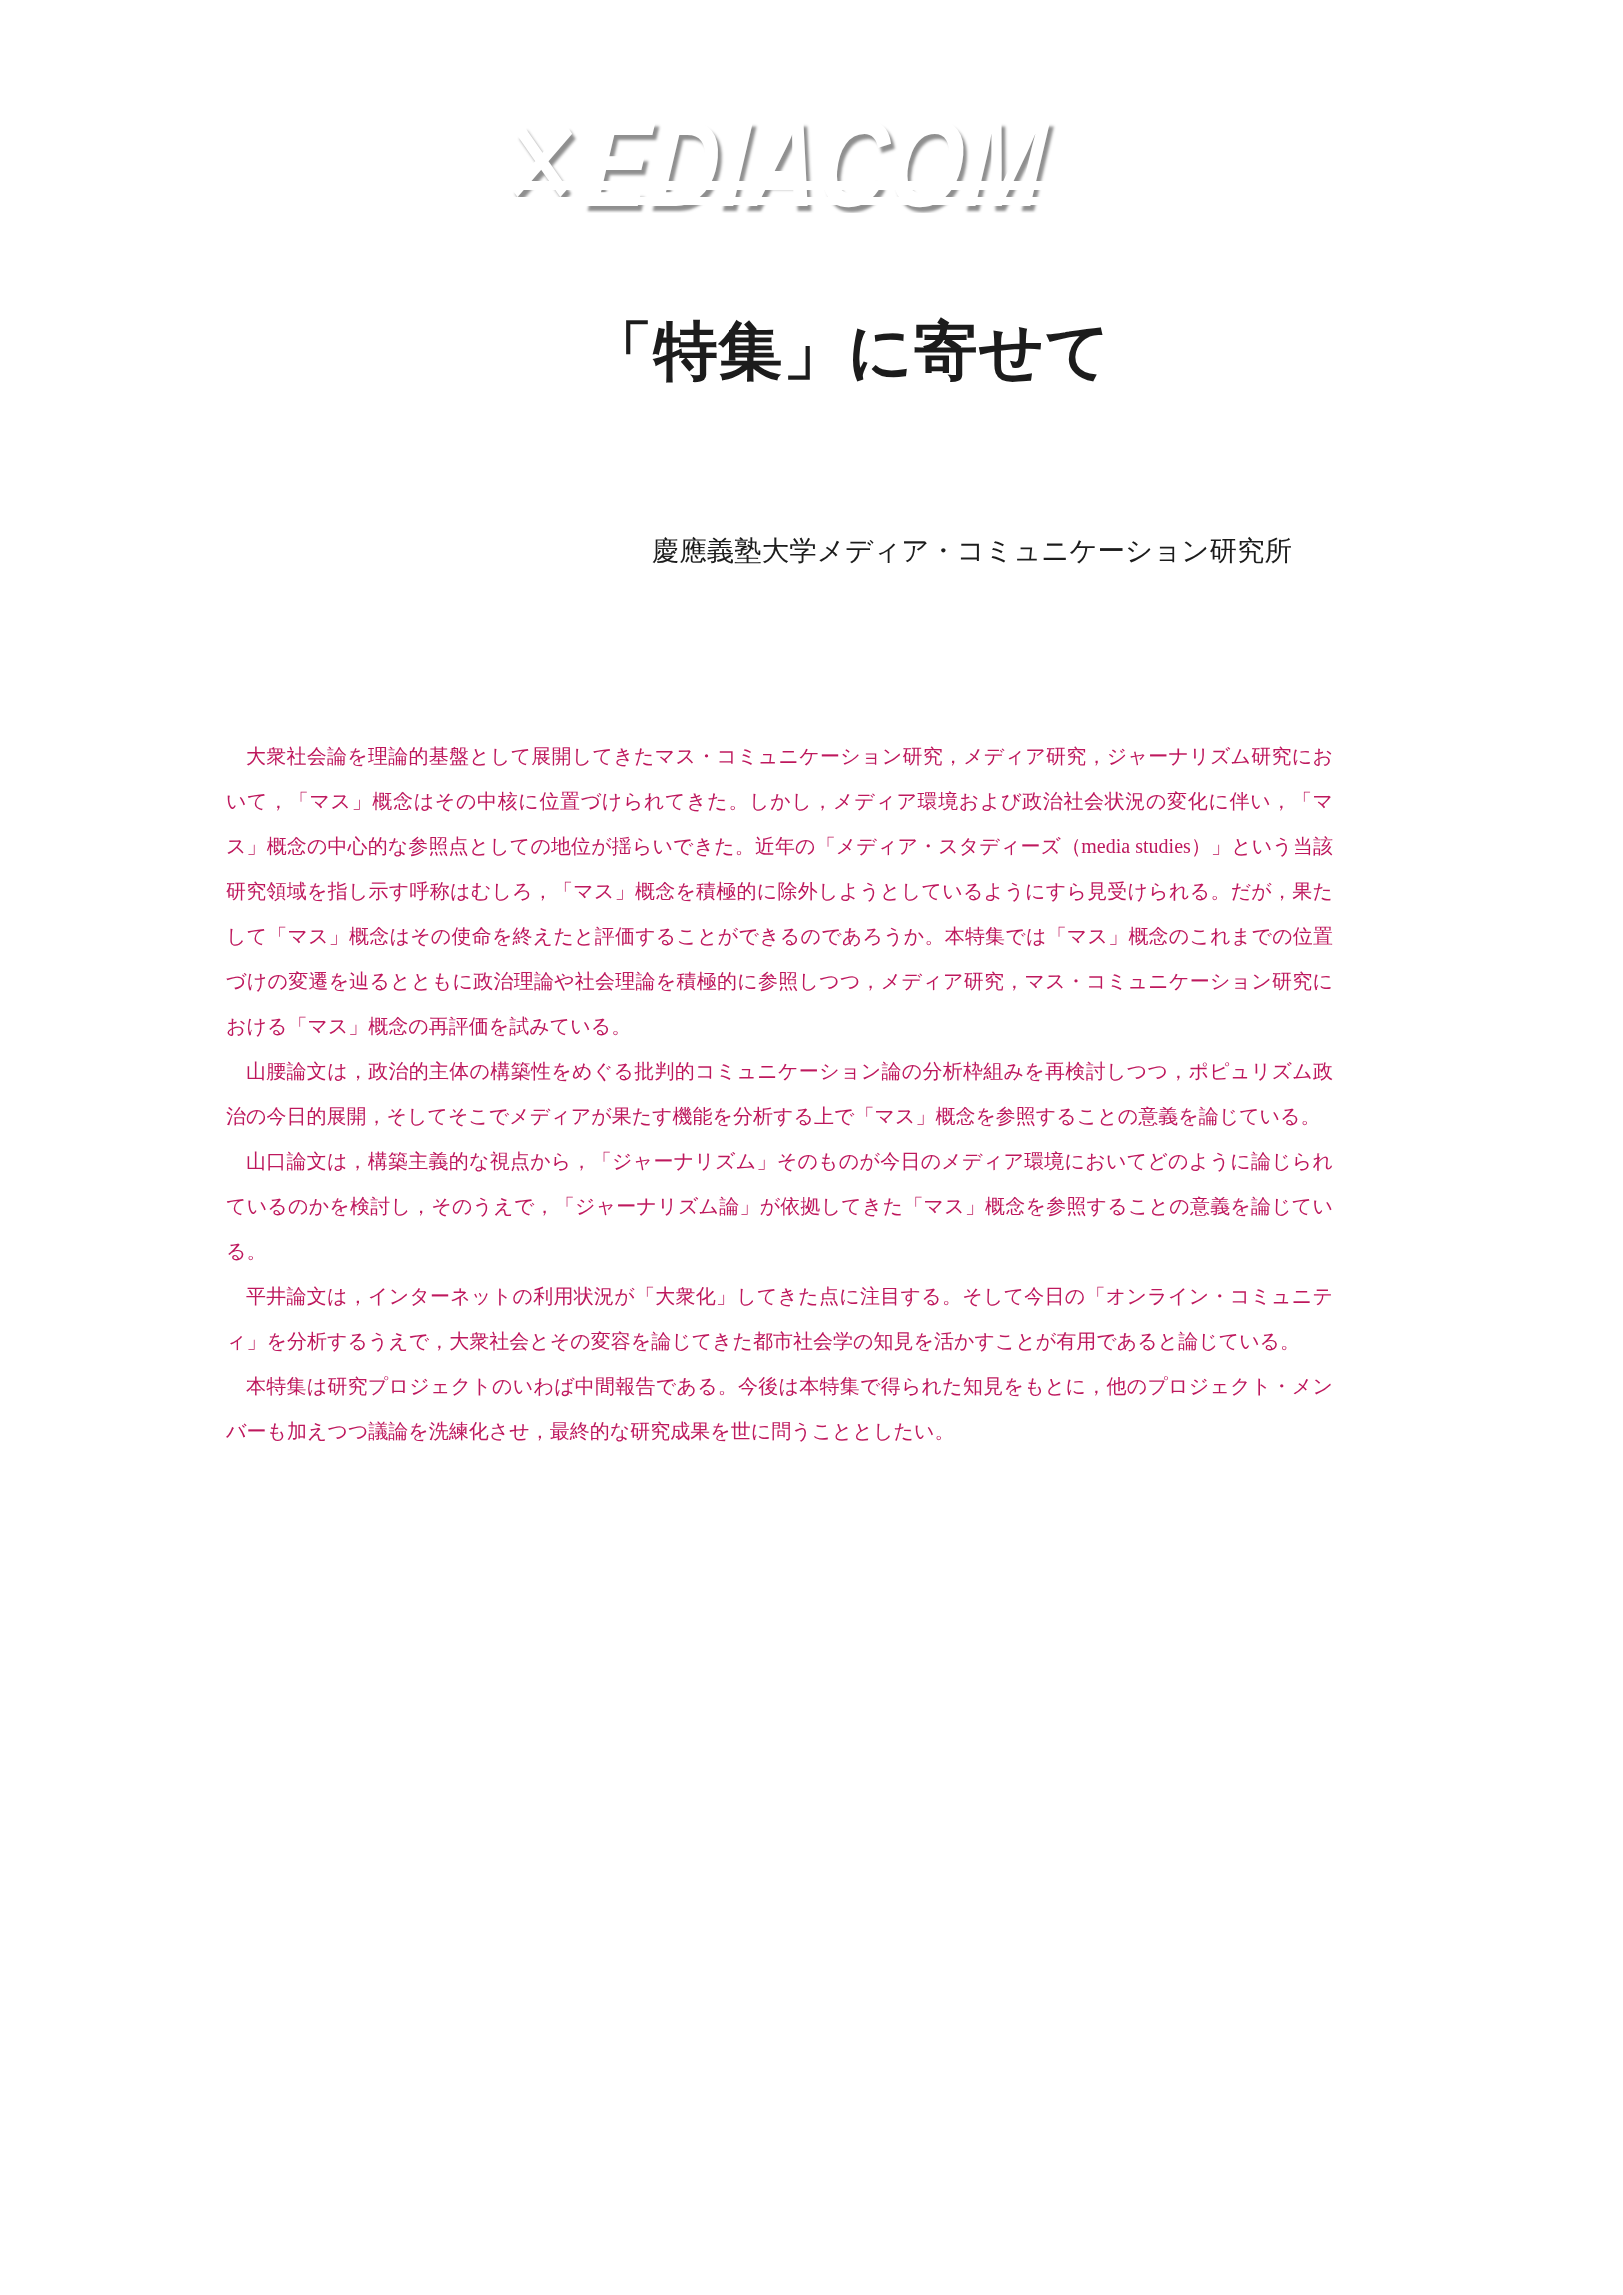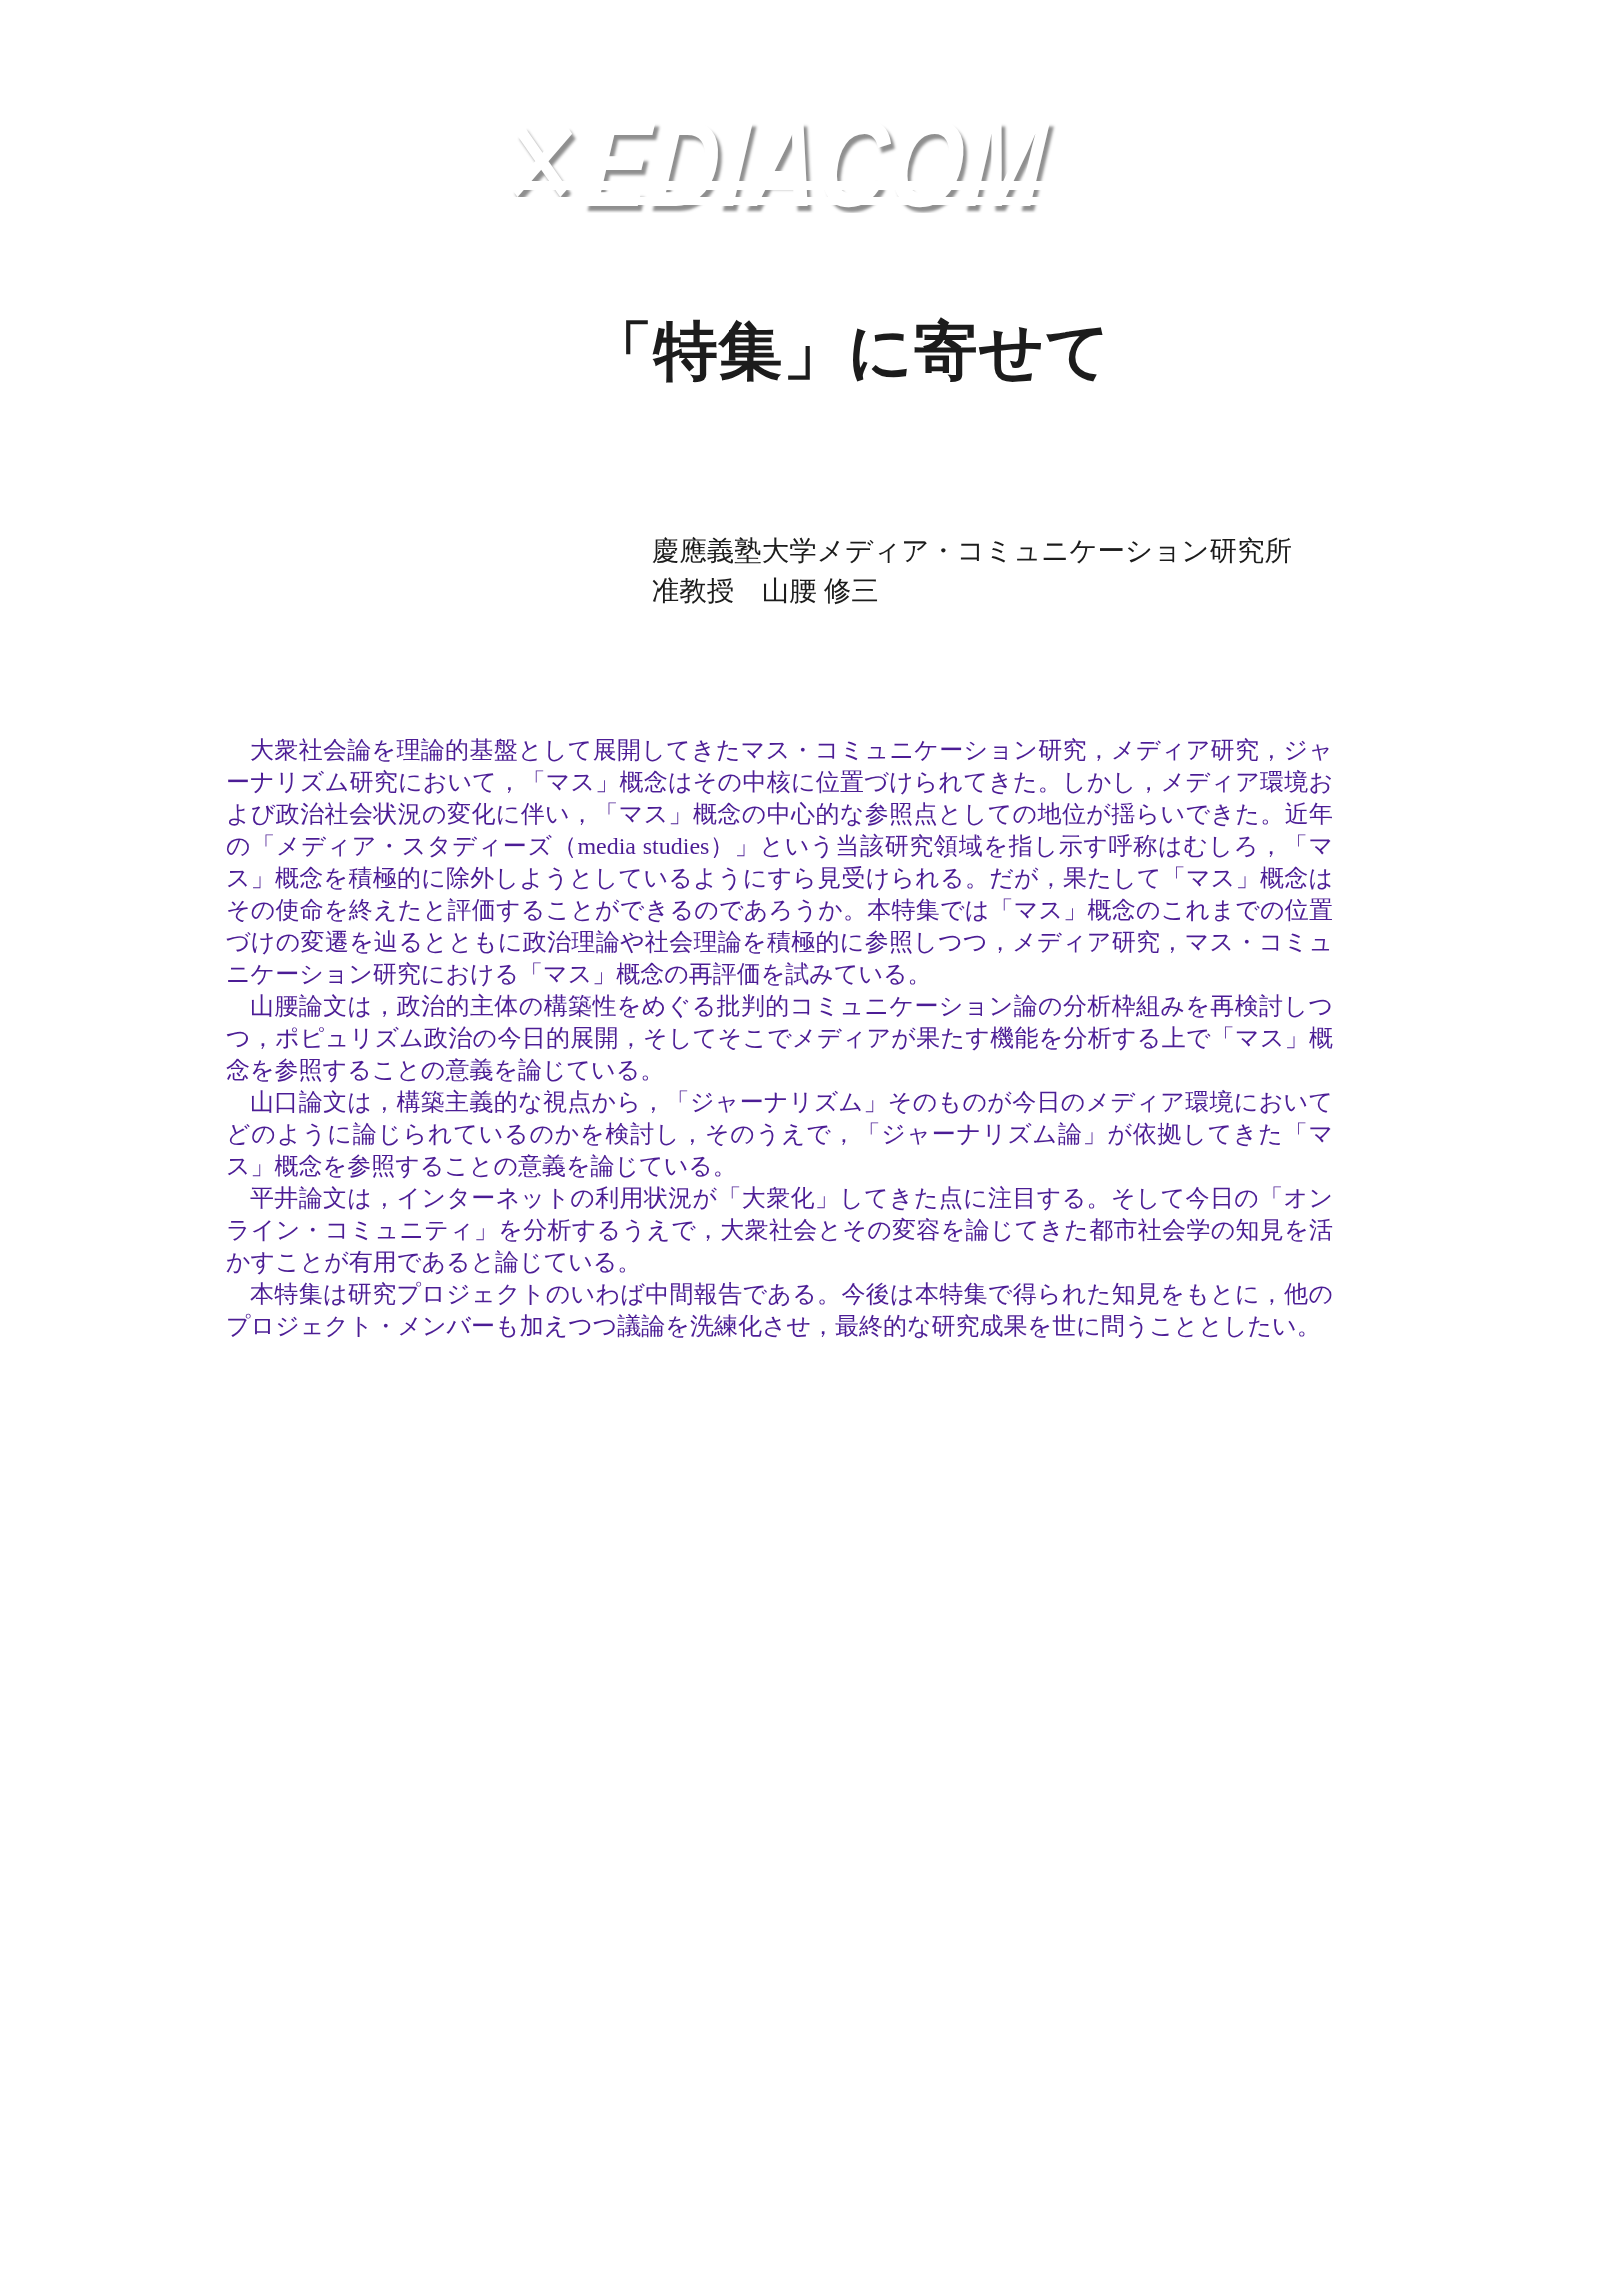--- a/index.html
+++ b/index.html
@@ -81,44 +81,43 @@
     color: #1c1c1c;
     white-space: nowrap;
   }
 
   
   .body-text {
     position: absolute;
     left: 226px;
     top: 734px;
     width: 1107px;
-    font-size: 24px;
-    line-height: 32px;
+    font-size: 20px;
+    line-height: 45px;
     text-align: justify;
-    color: #4c1d95;
+    color: #be185d;
   }
   .body-text p {
     margin: 0;
     text-indent: 1em;
   }
 </style>
 </head>
 <body>
 
 <div class="page">
 
   <div class="logo">
     <span class="logo-inner"><span class="logo-mark">✕</span><span>EDIACOM</span></span>
   </div>
 
   <h1 class="doc-title">「特集」に寄せて</h1>
 
   <div class="affiliation">
     <div>慶應義塾大学メディア・コミュニケーション研究所</div>
-    <div>准教授　山腰 修三</div>
   </div>
 
   <div class="body-text">
     <p>大衆社会論を理論的基盤として展開してきたマス・コミュニケーション研究，メディア研究，ジャーナリズム研究において，「マス」概念はその中核に位置づけられてきた。しかし，メディア環境および政治社会状況の変化に伴い，「マス」概念の中心的な参照点としての地位が揺らいできた。近年の「メディア・スタディーズ（media studies）」という当該研究領域を指し示す呼称はむしろ，「マス」概念を積極的に除外しようとしているようにすら見受けられる。だが，果たして「マス」概念はその使命を終えたと評価することができるのであろうか。本特集では「マス」概念のこれまでの位置づけの変遷を辿るとともに政治理論や社会理論を積極的に参照しつつ，メディア研究，マス・コミュニケーション研究における「マス」概念の再評価を試みている。</p>
     <p>山腰論文は，政治的主体の構築性をめぐる批判的コミュニケーション論の分析枠組みを再検討しつつ，ポピュリズム政治の今日的展開，そしてそこでメディアが果たす機能を分析する上で「マス」概念を参照することの意義を論じている。</p>
     <p>山口論文は，構築主義的な視点から，「ジャーナリズム」そのものが今日のメディア環境においてどのように論じられているのかを検討し，そのうえで，「ジャーナリズム論」が依拠してきた「マス」概念を参照することの意義を論じている。</p>
     <p>平井論文は，インターネットの利用状況が「大衆化」してきた点に注目する。そして今日の「オンライン・コミュニティ」を分析するうえで，大衆社会とその変容を論じてきた都市社会学の知見を活かすことが有用であると論じている。</p>
     <p>本特集は研究プロジェクトのいわば中間報告である。今後は本特集で得られた知見をもとに，他のプロジェクト・メンバーも加えつつ議論を洗練化させ，最終的な研究成果を世に問うこととしたい。</p>
   </div>
 

